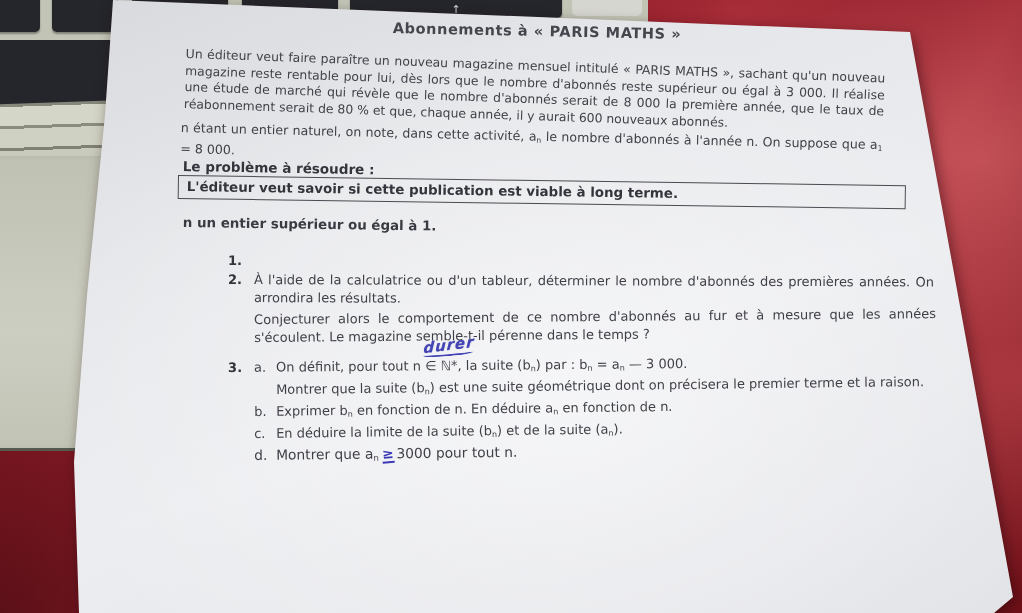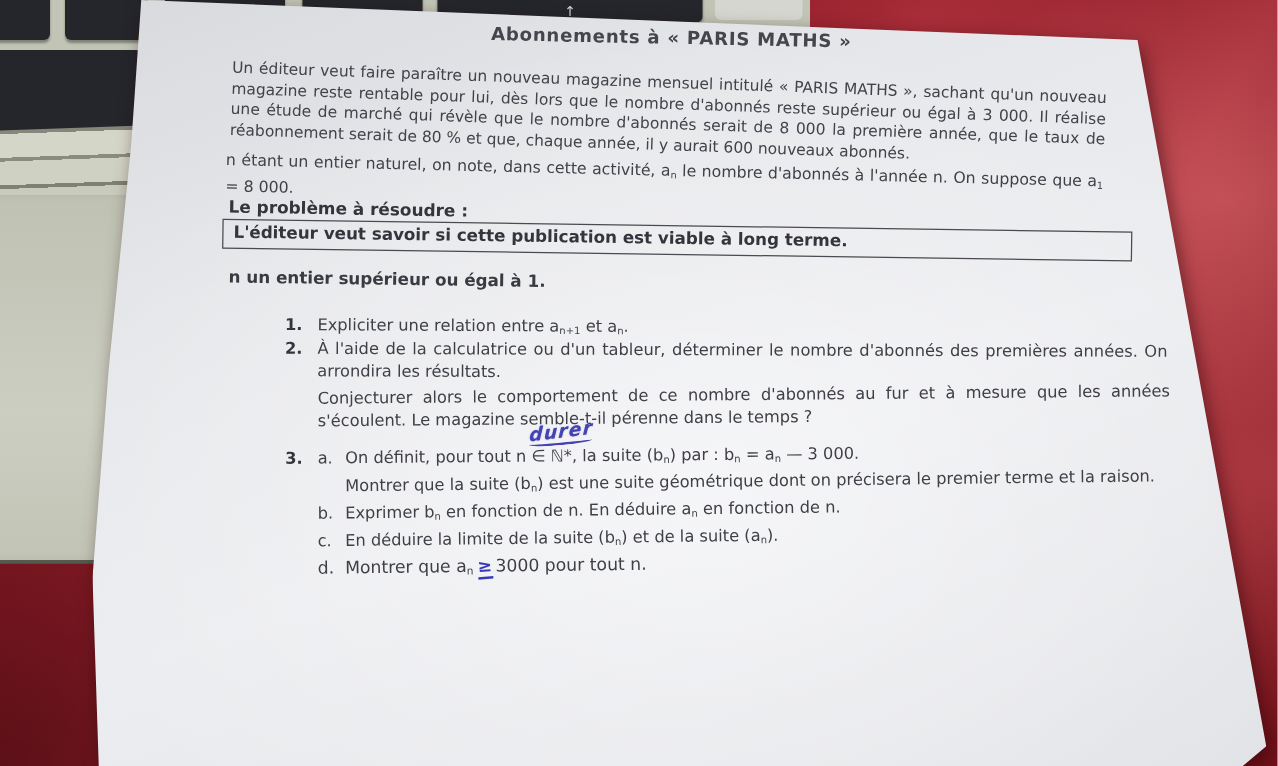--- a/index.html
+++ b/index.html
@@ -91,21 +91,20 @@
     <div class="tblock intro2">n étant un entier naturel, on note, dans cette activité, a<sub>n</sub> le nombre d'abonnés à l'année n. On suppose que a<sub>1</sub> = 8 000.</div>
 
     <div class="tblock problem-label">Le problème à résoudre :</div>
 
     <div class="tblock problem-box">L'éditeur veut savoir si cette publication est viable à long terme.</div>
 
     <div class="tblock domain-note">n un entier supérieur ou égal à 1.</div>
 
     <div class="tblock qrow q1">
       <span class="qnum">1.</span>
-      <span class="qtext">Expliciter une relation entre a<sub>n</sub><sub>+</sub><sub>1</sub> et a<sub>n</sub>.</span>
     </div>
 
     <div class="tblock qrow q2">
       <span class="qnum">2.</span>
       <span class="qtext">À l'aide de la calculatrice ou d'un tableur, déterminer le nombre d'abonnés des premières années. On arrondira les résultats.</span>
     </div>
 
     <div class="tblock qrow q2b">
       <span class="qtext">Conjecturer alors le comportement de ce nombre d'abonnés au fur et à mesure que les années s'écoulent. Le magazine semble-t-il pérenne dans le temps ?</span>
     </div>

